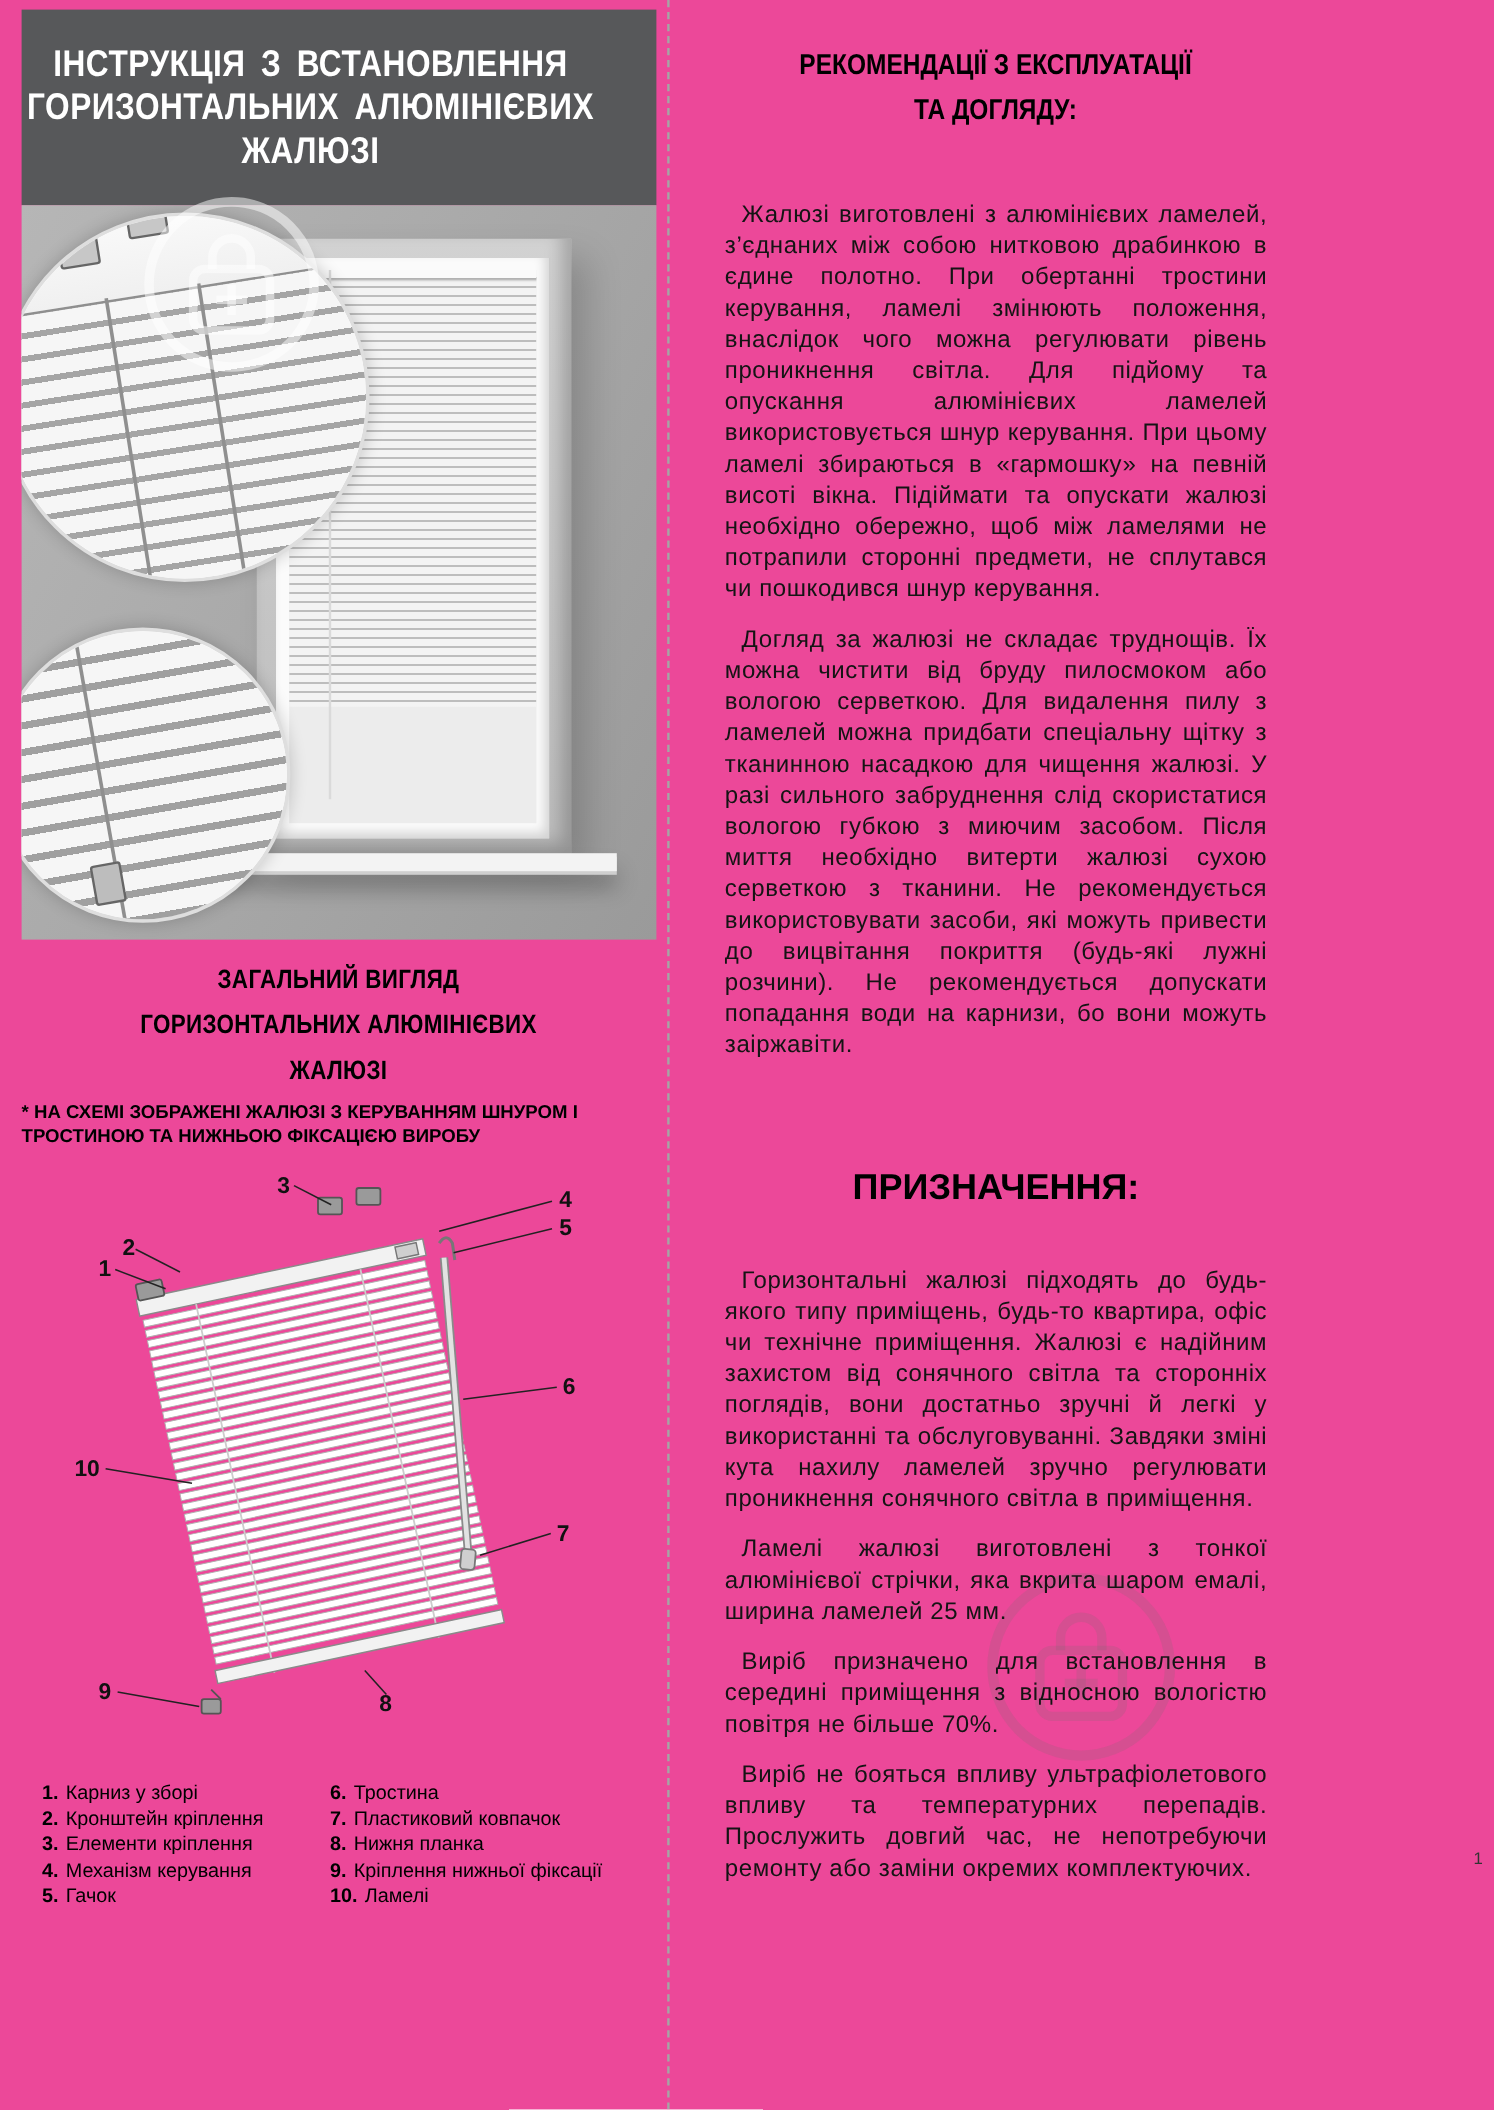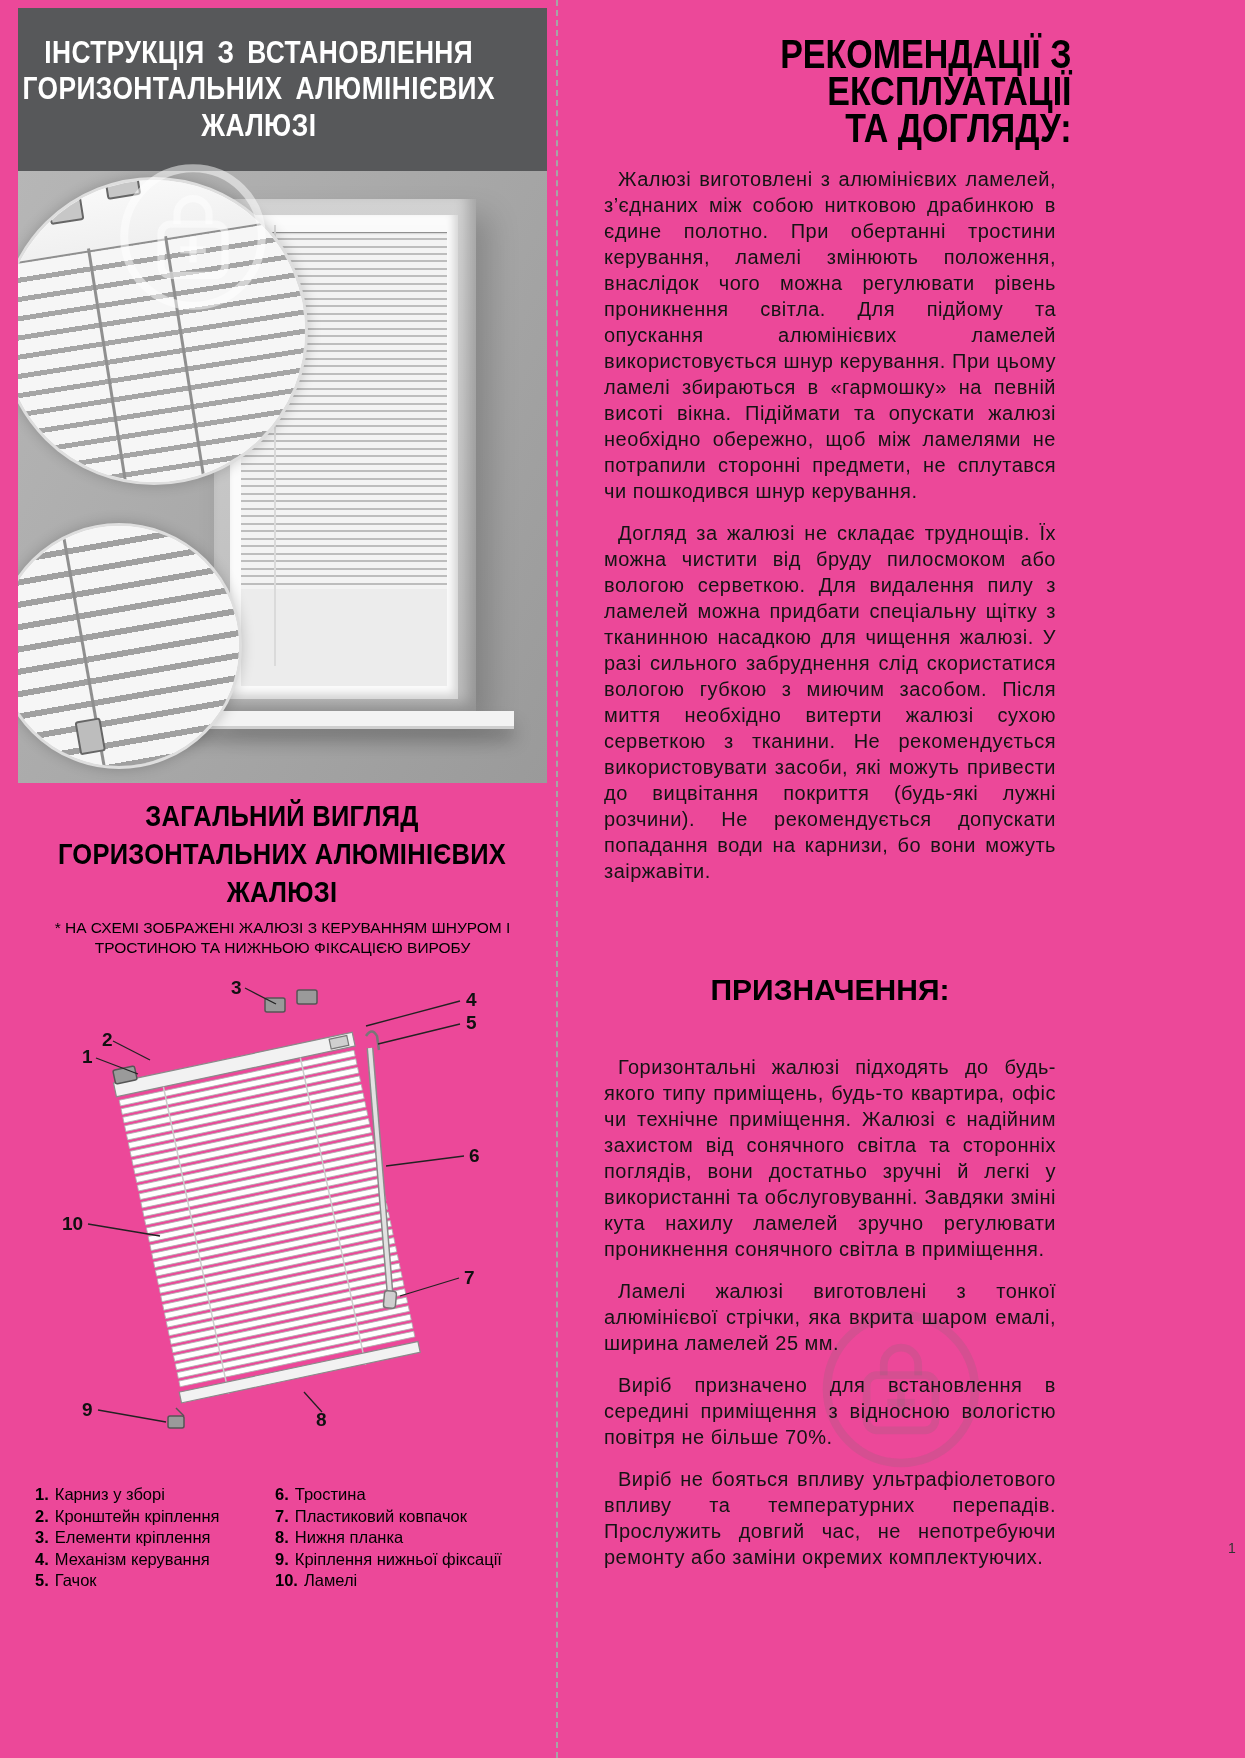--- a/index.html
+++ b/index.html
@@ -48,40 +48,40 @@
   .c2-str { position:absolute; left:128px; top:0; bottom:0; width:3px; background:#8f8f8f; }
   .c2-cap { position:absolute; left:108px; bottom:64px; width:22px; height:30px; background:#bdbdbd;
             border:2px solid #666; border-radius:3px; }
 
   .wm { position:absolute; pointer-events:none; }
   .wm svg { width:100%; height:100%; }
   .wm1 { left:113px; top:157px; width:160px; height:160px; color:rgba(255,255,255,0.5); z-index:6; }
   .wm2 { left:815px; top:1303px; width:172px; height:172px; color:rgba(110,110,110,0.18); z-index:0; }
 
   .overview-title { position:absolute; left:18px; top:797px; width:529px; text-align:center;
-                    font-weight:bold; font-size:30px; line-height:38px; color:#000; letter-spacing:0.3px; }
-  .overview-note { position:absolute; left:18px; top:918px; width:529px; text-align:center;
-                   font-weight:normal; font-size:15.5px; line-height:20px; color:#000; }
+                    font-weight:bold; font-size:22px; line-height:38px; color:#000; letter-spacing:0.3px; }
+  .overview-note { position:absolute; left:18px; top:918px; width:529px; text-align:left;
+                   font-weight:bold; font-size:15.5px; line-height:20px; color:#000; }
 
   .diagram { position:absolute; left:18px; top:968px; width:529px; height:510px; }
   .rail { fill:#f2f2f2; stroke:#8a8a8a; stroke-width:1.2; }
   .slat { fill:#ffffff; stroke:#b0b0b0; stroke-width:0.8; }
   .ladder { stroke:#cccccc; stroke-width:1.5; }
   .ldr { stroke:#222; stroke-width:1.3; }
   .num { font-family:"Liberation Sans",sans-serif; font-size:19px; font-weight:bold; fill:#111; }
 
   .legend { position:absolute; left:35px; top:1484px; width:512px; font-size:16.5px; line-height:21.5px; color:#000; }
   .legend-col { position:absolute; top:0; }
   .legend-col.c1 { left:0; } .legend-col.c2 { left:240px; }
   .legend-num { font-weight:bold; margin-right:6px; }
 
   
   .right-col { position:absolute; left:588px; top:0; width:484px; height:1758px; z-index:1; }
-  .care-title { position:absolute; top:36px; left:0; width:100%; text-align:right;
-                font-weight:bold; font-size:40px; line-height:37px; color:#000; }
+  .care-title { position:absolute; top:36px; left:0; width:100%; text-align:center;
+                font-weight:bold; font-size:24px; line-height:37px; color:#000; }
   .care-body { position:absolute; top:150px; left:0; width:100%; }
   .purpose-title { position:absolute; top:972px; left:0; width:100%; text-align:center;
                    font-weight:bold; font-size:30px; line-height:36px; color:#000; }
   .purpose-body { position:absolute; top:1038px; left:0; width:100%; }
   .body-text p { margin:16px; text-indent:14px; text-align:justify;
                  font-size:20px; line-height:26px; letter-spacing:0.5px; color:#141414; }
 
   .page-number { position:absolute; left:1228px; top:1540px; font-size:14px; color:#333; }
 </style>
 </head>

